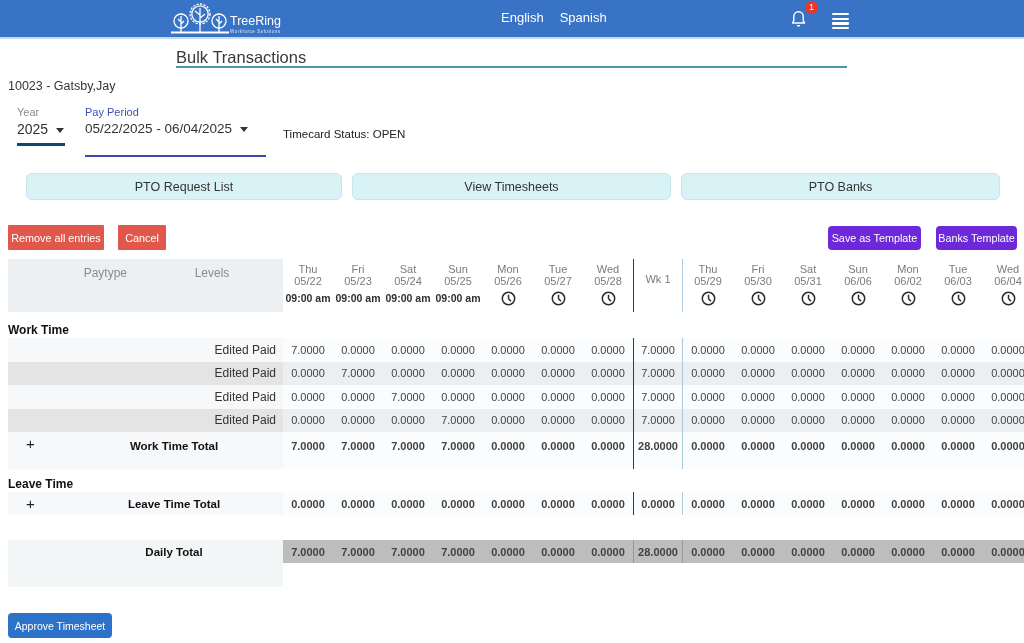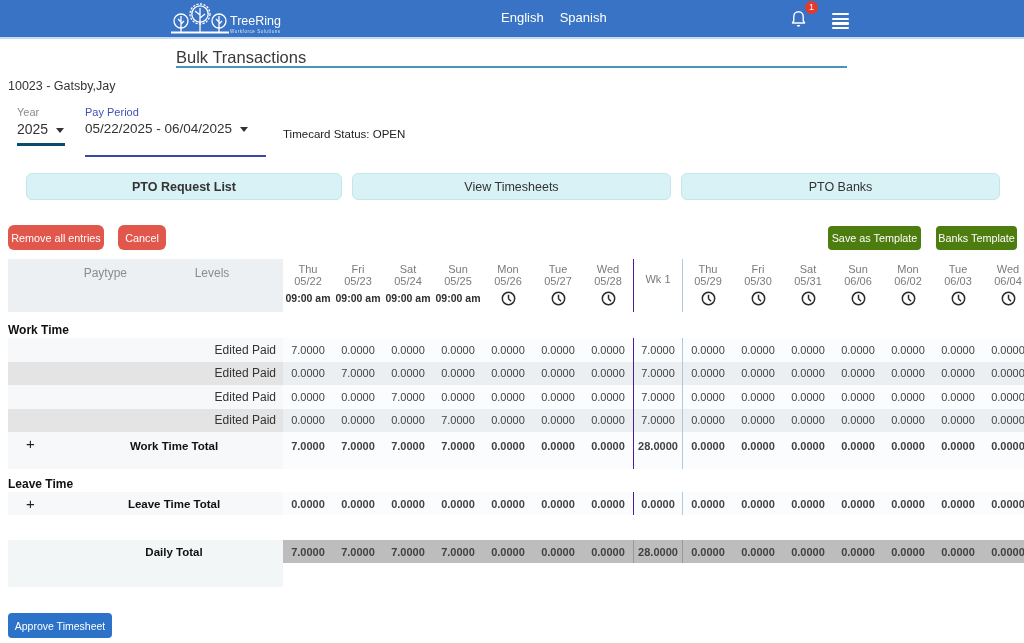--- a/index.html
+++ b/index.html
@@ -24,29 +24,29 @@
 #yearblk .val { color:#333; font-size:14px; white-space:nowrap; }
 #ppblk { position:absolute; left:85px; top:106px; width:181px; border-bottom:2px solid #3949ab; padding-bottom:19px;}
 #ppblk .lbl { color:#3f51b5; font-size:11px; margin-bottom:3px;}
 #ppblk .val { color:#333; font-size:13.5px; white-space:nowrap; }
 .caret { display:inline-block; width:0; height:0; border-left:4px solid transparent;
   border-right:4px solid transparent; border-top:5px solid #333; margin-left:4px; vertical-align:middle;}
 #tstat { position:absolute; left:283px; top:128px; font-size:11.5px; color:#222; }
 .cyanbtn { position:absolute; top:173px; height:27px; background:#d9f2f6;
   border:1px solid #c3e7ed; border-radius:6px; font-size:12.5px; color:#333;
   display:flex; align-items:center; justify-content:center; }
-#cb1 { left:26px; width:316px;font-weight:bold; }
+#cb1 { left:26px; width:316px; }
 #cb2 { left:352px; width:319px; }
 #cb3 { left:681px; width:319px; }
 .redbtn { position:absolute; top:225px; height:25px; background:#e2574c;
-  border-radius:6px; color:#fff; font-size:10.8px; display:flex; align-items:center;
+  border-radius:1px; color:#fff; font-size:10.8px; display:flex; align-items:center;
   justify-content:center; white-space:nowrap; }
 #rb1 { left:8px; width:96px; }
 #rb2 { left:118px; width:48px; }
-.indbtn { position:absolute; top:226px; height:24px; background:#4d7c0f;
+.indbtn { position:absolute; top:226px; height:24px; background:#6d28d9;
   border-radius:4px; color:#fff; font-size:10.8px; display:flex; align-items:center;
   justify-content:center; }
 #ib1 { left:828px; width:93px; }
 #ib2 { left:936px; width:81px; }
 
 
 #tbl { position:absolute; left:8px; top:259px; width:1025px; }
 .trow { display:flex; width:1025px; }
 .lpanel { width:275px; flex:none; display:flex; }
 .cell { width:50px; flex:none; text-align:center; font-size:11px; color:#424242;

